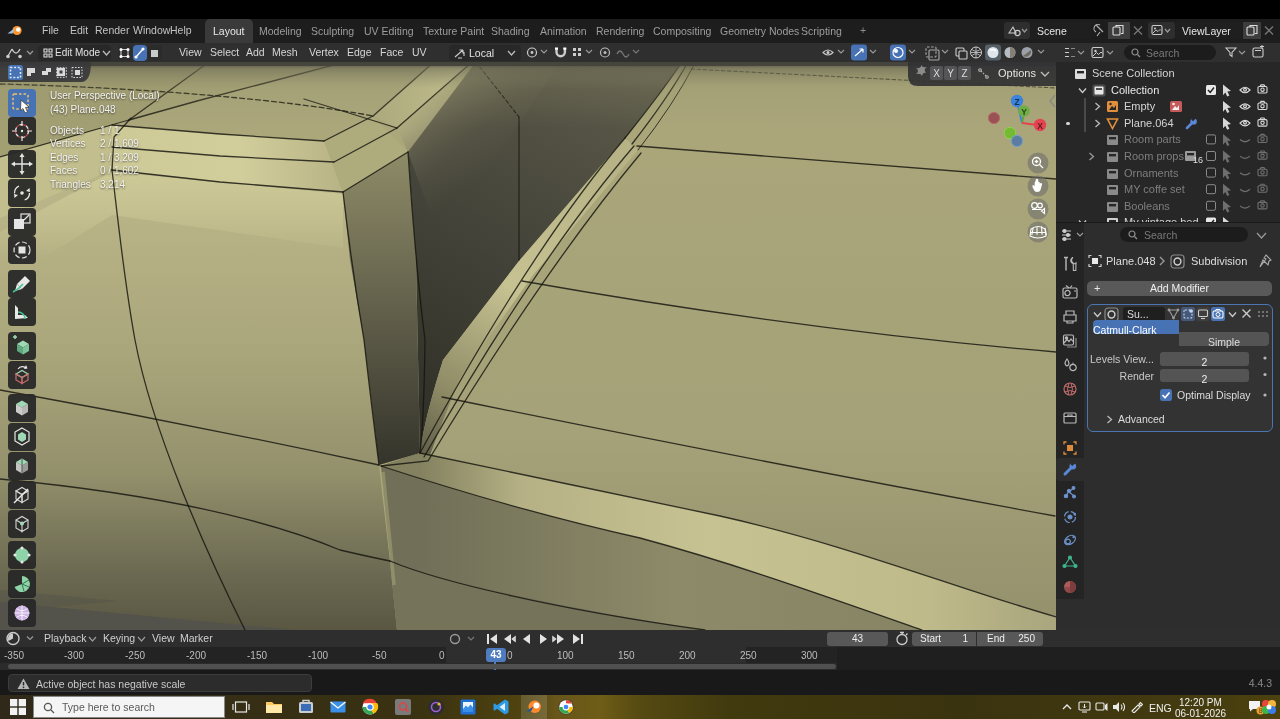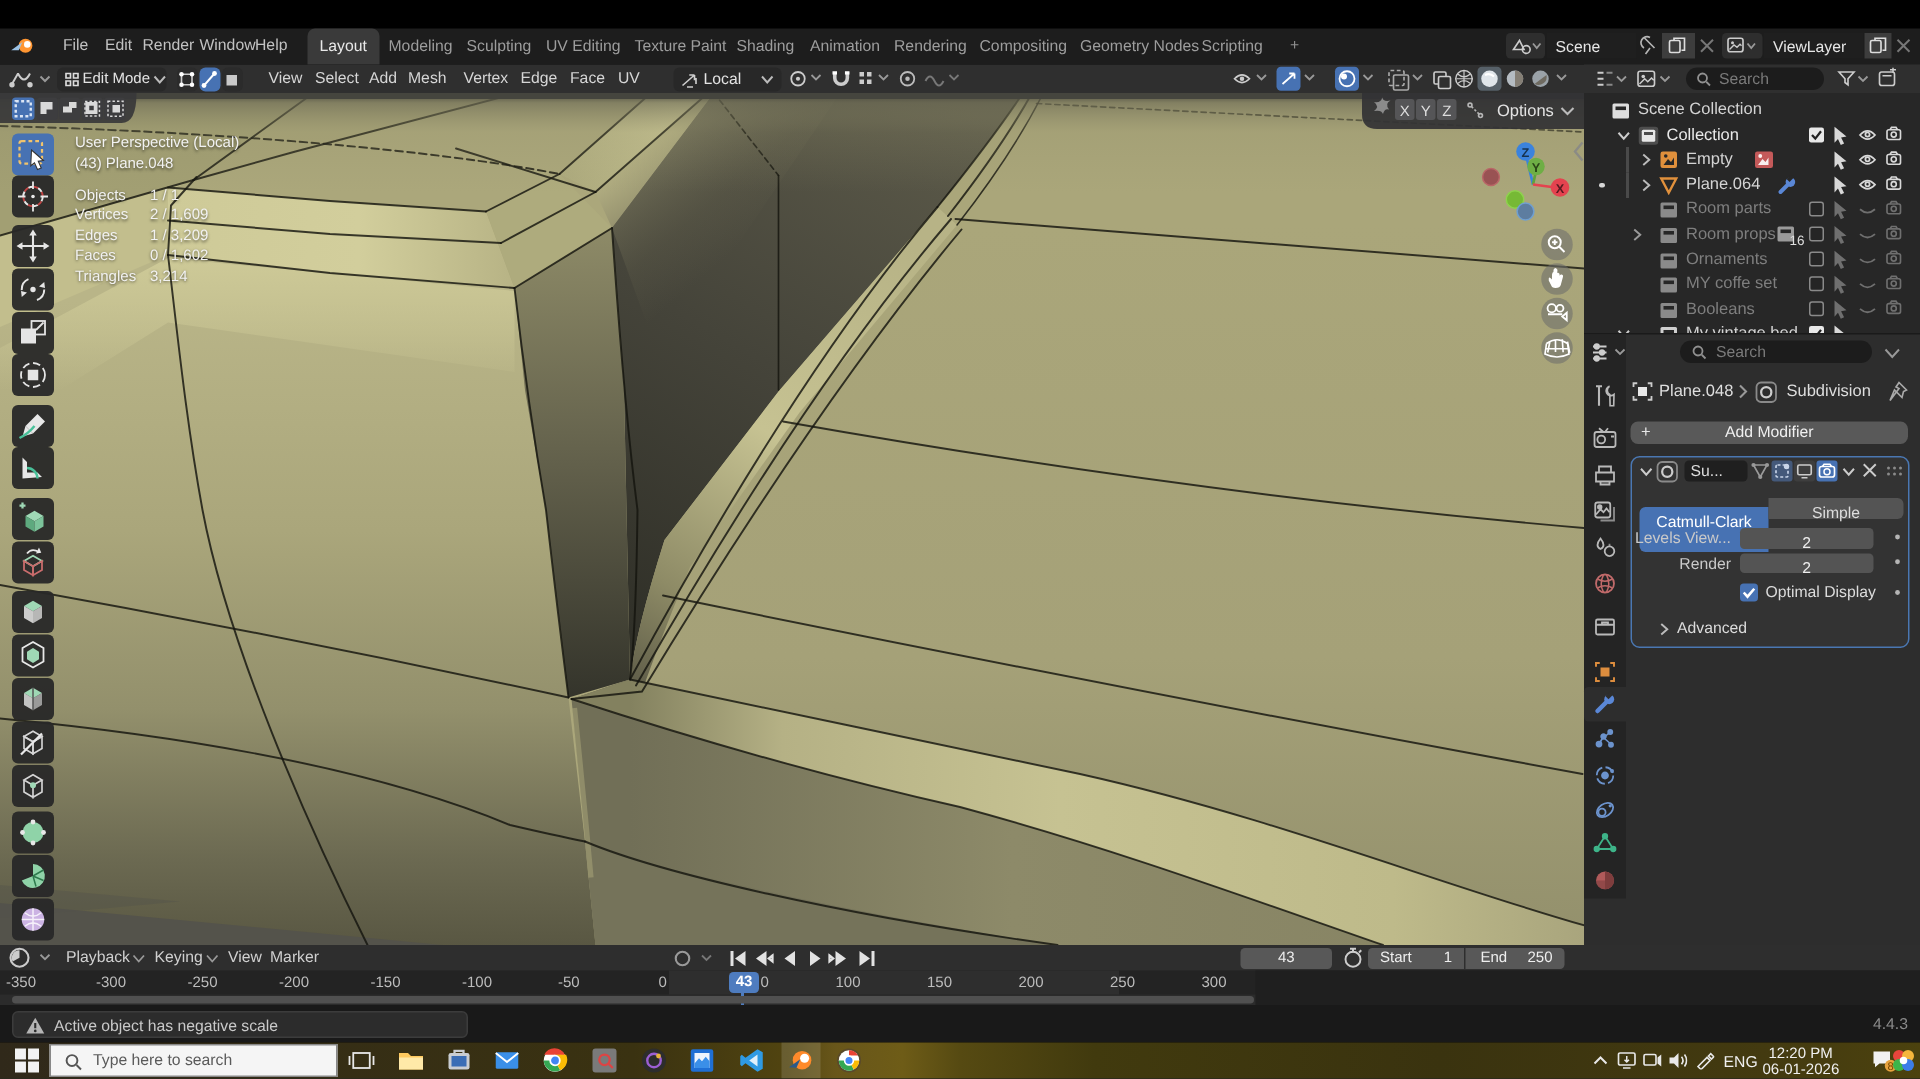--- a/index.html
+++ b/index.html
@@ -959,21 +959,21 @@
             <g fill="#8a8a8a">
               <circle cx="2" cy="2" r="1"></circle>
               <circle cx="6" cy="2" r="1"></circle>
               <circle cx="10" cy="2" r="1"></circle>
               <circle cx="2" cy="6" r="1"></circle>
               <circle cx="6" cy="6" r="1"></circle>
               <circle cx="10" cy="6" r="1"></circle>
             </g>
           </svg>
 
-    <div class="abs" style="left:5px;top:33px;width:86px;height:30px;background:#4772b3;border-radius:4px 0 0 4px;text-align:center"><span style="font-size:10.5px;color:#fff;line-height:14px">Catmull-Clark</span></div>
+    <div class="abs" style="left:5px;top:15px;width:86px;height:14px;background:#4772b3;border-radius:4px 0 0 4px;text-align:left"><span style="font-size:10.5px;color:#fff;line-height:14px">Catmull-Clark</span></div>
     <div class="abs" style="left:91px;top:27px;width:90px;height:14px;background:#545454;border-radius:0 4px 4px 0;text-align:center"><span style="font-size:10.5px;color:#ddd;line-height:14px">Simple</span></div>
     <span class="abs" style="left:-8px;top:48px;width:74px;text-align:right;font-size:10.5px;color:#c9c9c9;white-space:nowrap">Levels View...</span>
     <div class="abs" style="left:72px;top:47px;width:89px;height:13.5px;background:#545454;border-radius:3px;text-align:center"><span style="font-size:10.5px;color:#eee;line-height:13.5px">2</span></div>
     <span class="abs" style="left:-8px;top:64.5px;width:74px;text-align:right;font-size:10.5px;color:#c9c9c9;white-space:nowrap">Render</span>
     <div class="abs" style="left:72px;top:63.5px;width:89px;height:13.5px;background:#545454;border-radius:3px;text-align:center"><span style="font-size:10.5px;color:#eee;line-height:13.5px">2</span></div>
     <div class="abs" style="left:72px;top:84px;width:12px;height:12px;background:#4772b3;border-radius:2.5px">
             <svg width="12" height="12" viewBox="0 0 12 12">
               <path d="M2.5,6 l2.5,2.8 L9.5,3.5" stroke="#fff" stroke-width="1.7" fill="none"></path>
             </svg>
           </div>

